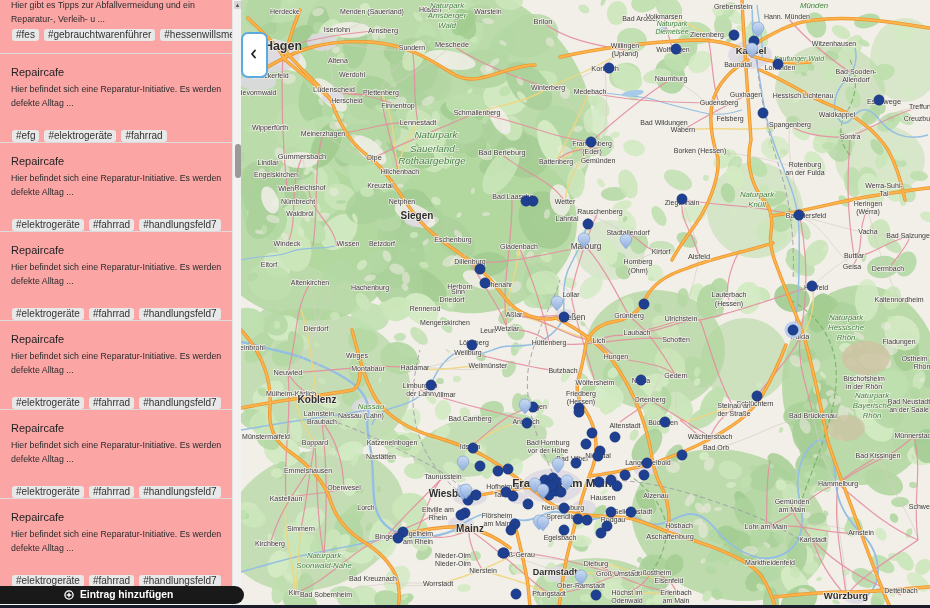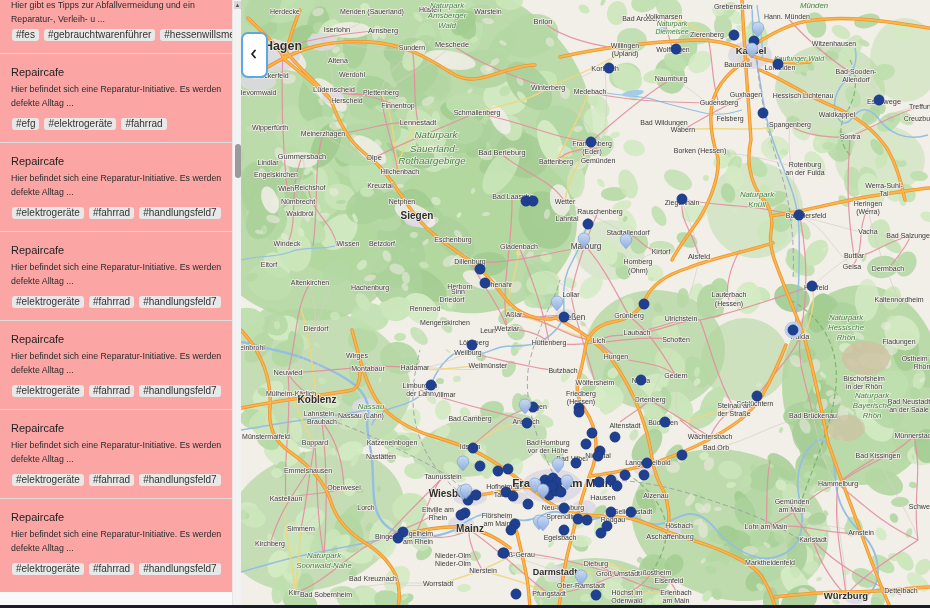--- a/index.html
+++ b/index.html
@@ -3,21 +3,21 @@
 <meta charset="utf-8">
 <style>
 * { margin:0; padding:0; box-sizing:border-box; }
 html,body { width:930px; height:608px; overflow:hidden; font-family:"Liberation Sans", sans-serif; }
 #stage { position:relative; width:930px; height:608px; background:#f9f9f9; overflow:hidden; }
 #map { position:absolute; left:241px; top:0; width:689px; height:608px; }
 #sidebar { position:absolute; left:0; top:0; width:232px; height:592px; background:#fca5a5; overflow:hidden; }
 .card { position:absolute; left:0; width:232px; height:89px; border-top:1px solid #dcdcdc; }
 .title { position:absolute; left:11px; top:11.5px; font-size:11px; font-weight:normal; color:#1f1f1f; }
 .desc { position:absolute; left:11px; top:28px; font-size:8.8px; line-height:14px; color:#2b2b2b; }
-.tags { position:absolute; left:12px; top:64px; white-space:nowrap; font-size:7.5px; line-height:12px; }
+.tags { position:absolute; left:12px; top:76px; white-space:nowrap; font-size:7.5px; line-height:12px; }
 .tag { display:inline-block; background:#e8e8e8; color:#333; font-size:10px; line-height:12px; padding:0 4px; border-radius:3px; margin-right:5px; }
 #sscroll { position:absolute; left:232px; top:0; width:9px; height:608px; background:#f2f2f2; border-left:1px solid #e4e4e4; }
 #sthumb { position:absolute; left:1.5px; top:144px; width:6px; height:34px; background:#9a9a9a; border-radius:3px; }
 #sarrow { position:absolute; left:1px; top:1px; width:7px; height:8px; background:#d7d7d7; color:#555; font-size:6px; text-align:center; line-height:8px; }
 #addbtn { position:absolute; left:0; top:585.5px; width:244px; height:18px; background:#191919; border-radius:0 10px 10px 0; color:#fff; }
 #addbtn .txt { position:absolute; left:80px; top:3.5px; font-size:10.3px; font-weight:bold; }
 #bottomline { position:absolute; left:0; top:605px; width:930px; height:3px; background:#1a1c2a; }
 #collapse { position:absolute; left:241px; top:32px; width:27px; height:46px; background:#fff; border:2.5px solid #5aaae0; border-radius:7px; }
 </style>
 </head>
@@ -1408,17 +1408,24 @@
 <div class="card" style="top:498px">
 <div class="title">Repaircafe</div>
 <div class="desc">Hier befindet sich eine Reparatur-Initiative. Es werden<br>defekte Alltag ...</div>
 <div class="tags"><span class="tag">#elektrogeräte</span><span class="tag">#fahrrad</span><span class="tag">#handlungsfeld7</span></div>
 </div>
 </div>
 <div id="sscroll">
       <div id="sarrow">▲</div>
       <div id="sthumb"></div>
     </div>
+<div id="addbtn">
+      <svg style="position:absolute;left:64px;top:4.5px" width="10" height="10" viewBox="0 0 10 10">
+        <circle cx="5" cy="5" r="4.1" fill="none" stroke="#fff" stroke-width="1.3"></circle>
+        <path d="M5,2.7 V7.3 M2.7,5 H7.3" stroke="#fff" stroke-width="1.3"></path>
+      </svg>
+      <span class="txt">Eintrag hinzufügen</span>
+    </div>
 <div id="collapse"><svg width="22" height="41">
         <path d="M12,16.5 L9,20 L12,23.5" fill="none" stroke="#1d1d1d" stroke-width="1.8" stroke-linecap="round" stroke-linejoin="round"></path>
       </svg></div>
 <div id="bottomline"></div>
 </div>
 
 </body></html>

